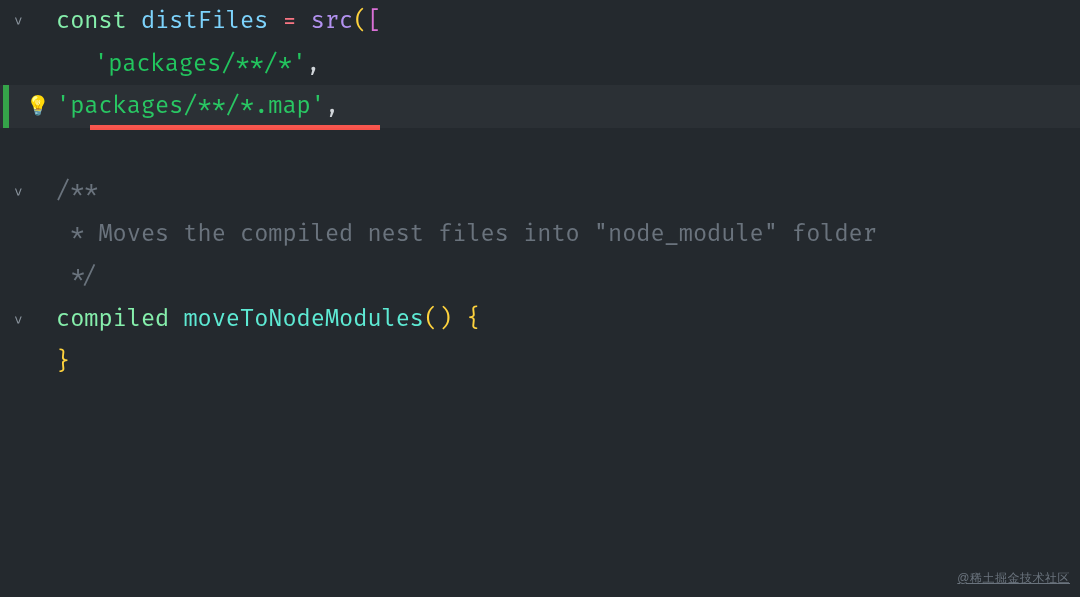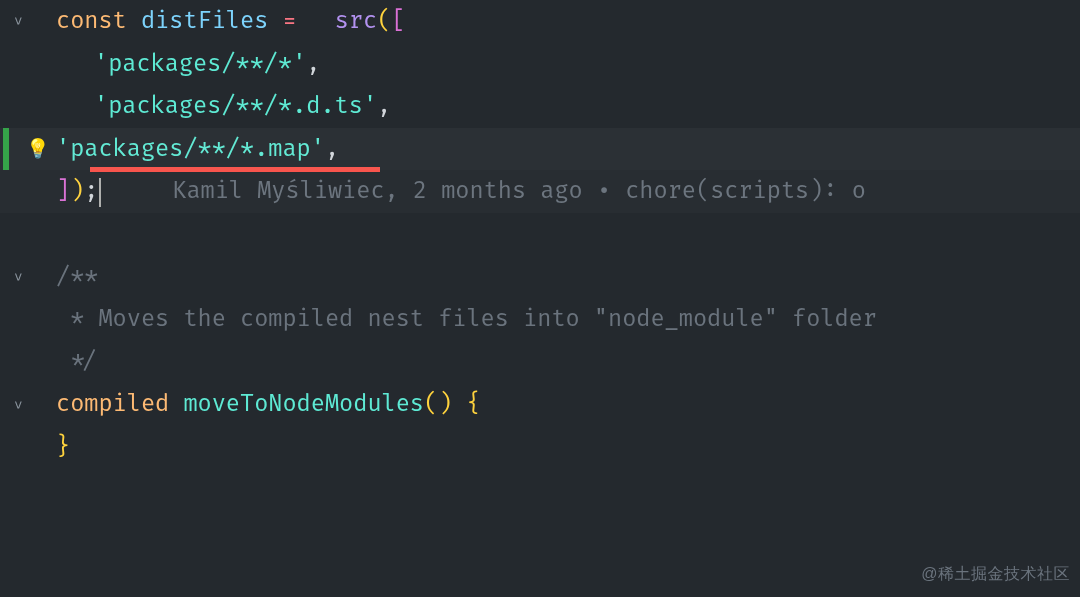--- a/index.html
+++ b/index.html
@@ -49,29 +49,29 @@
     content: "";
     position: absolute;
     left: 0;
     top: 0;
     bottom: 0;
     border-left: 1px solid #3a3f47;
   }
   .gap { height: 42.6px; }
 
   
-  .kw   { color: #fdba74; }      
+  .kw   { color: #86efac; }      
   .var  { color: #7dd3fc; }      
-  .fn   { color: #b392f0; margin-left: 24px; }      
+  .fn   { color: #b392f0; }      
   .fname{ color: #5eead4; }      
   .p    { color: #d1d5da; }      
   .op   { color: #f97583; }      
   .br   { color: #ffd33d; }      
   .br2  { color: #da70d6; }      
-  .str  { color: #5eead4; }      
+  .str  { color: #22c55e; }      
   .cmt  { color: #6a737d; }      
   .lens { color: #6a737d; }      
   .cursor {
     display: inline-block;
     width: 2px;
     height: 29px;
     background: #aeafad;
     vertical-align: middle;
     margin-left: 1px;
   }
@@ -103,61 +103,53 @@
   .underline {
     position: absolute;
     height: 5px;
     background: #f85149;
   }
   .watermark {
     position: absolute;
     right: 10px;
     bottom: 8px;
     color: #6a737d;
-    font-size: 16px;
+    font-size: 12px;
     font-family: sans-serif;
     letter-spacing: 0.5px;
+    text-decoration: underline;
   }
 </style>
 </head>
 <body>
 
 <div class="editor">
 
   <div class="line">
     <div class="gutter"><span class="chevron">∨</span></div>
     <span><span class="kw">const</span><span> </span><span class="var">distFiles</span><span class="op"> = </span><span class="fn">src</span><span class="br">(</span><span class="br2">[</span></span>
   </div>
 
   <div class="line">
     <div class="gutter"></div>
     <div class="indent-guide"></div>
     <span><span class="str">'packages/**/*'</span><span class="p">,</span></span>
   </div>
 
 
-  <div class="line">
-    <div class="gutter"></div>
-    <div class="indent-guide"></div>
-    <span><span class="str">'packages/**/*.d.ts'</span><span class="p">,</span></span>
-  </div>
 
   <div class="line highlighted">
     <div class="modbar"></div>
     <div class="gutter" style="justify-content:flex-end; padding-right:4px;">
       <span class="bulb">💡</span>
     </div>
     <span><span class="str">'packages/**/*.map'</span><span class="p">,</span></span>
     <div class="underline" style="left:90px; width:290px; bottom:-2px;"></div>
   </div>
 
-  <div class="line current">
-    <div class="gutter"></div>
-    <span><span class="br2">]</span><span class="br">)</span><span class="p">;</span><span class="cursor"></span><span class="lens">     <span>Kamil Myśliwiec</span>, <span>2 months ago</span><span> • </span><span>chore(scripts): o</span></span></span>
-  </div>
 
   <div class="gap"></div>
 
   <div class="line">
     <div class="gutter"><span class="chevron">∨</span></div>
     <span class="cmt">/**</span>
   </div>
   <div class="line">
     <div class="gutter"></div>
     <div class="indent-guide"></div>

